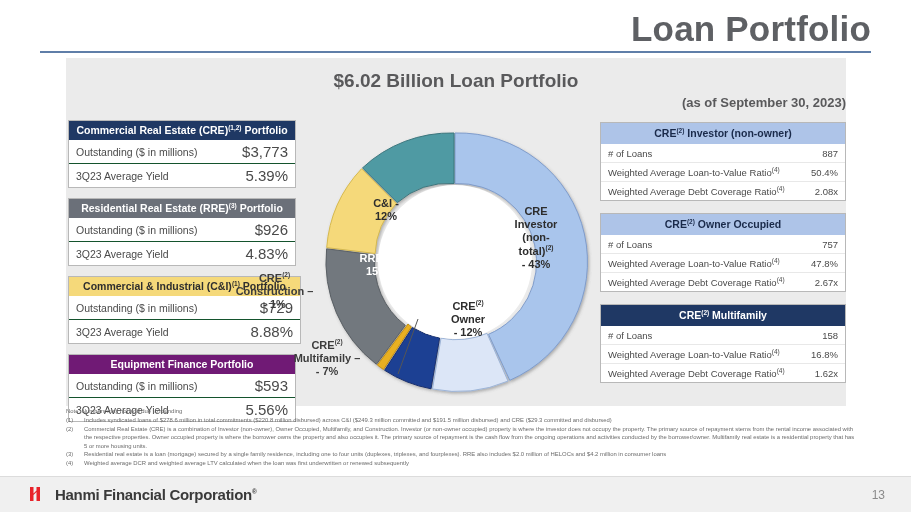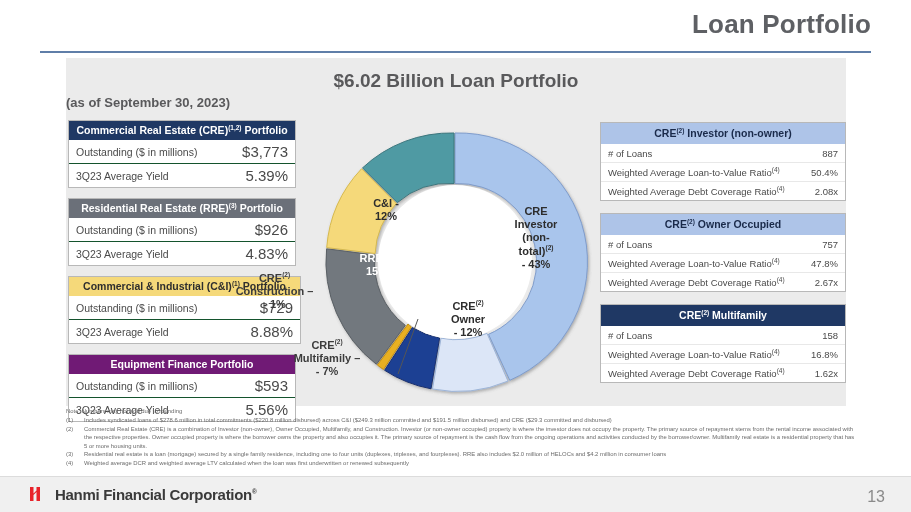--- a/index.html
+++ b/index.html
@@ -12,40 +12,40 @@
     overflow: hidden;
     position: relative;
   }
 
   
   .header {
     position: absolute; left:0; top:0; width:911px; height:54px;
   }
   .header-title {
     position:absolute; right:40px; top:9px;
-    font-size: 26px; font-weight: 700; color:#5e6064;
+    font-size: 35px; font-weight: 700; color:#5e6064;
     letter-spacing: .2px;
   }
   .header-rule {
     position:absolute; left:40px; right:40px; top:51px;
     height:2px; background:#5f7ea8;
   }
 
   
   .panel {
     position:absolute; left:66px; top:58px; width:780px; height:348px;
     background:#ebebeb;
   }
   .panel-title {
     position:absolute; left:0; right:0; top:12px;
     text-align:center; font-size:19px; font-weight:700; color:#59595b;
   }
   .panel-subtitle {
     position:absolute; left:0; right:0; top:37px;
-    text-align:left; font-size:13px; font-weight:700; color:#59595b;
+    text-align:right; font-size:13px; font-weight:700; color:#59595b;
   }
 
   
   .left-col { position:absolute; left:68px; top:120px; width:228px; }
   .mtable {
     width:228px; background:#ffffff;
     border:1px solid #b8b8b8; margin-bottom:10px;
   }
   .mtable.w-wide { width:233px; }
   .mt-head {
@@ -108,21 +108,21 @@
   .footer {
     position:absolute; left:0; bottom:0; width:911px; height:36px;
     background:#f0f0f0; border-top:1px solid #dcdcdc;
   }
   .logo { position:absolute; left:28px; top:7px; display:flex; align-items:center; }
   .logo-mark { width:20px; height:20px; margin-right:7px; position:relative; }
   .logo-text {
     font-size:15px; font-weight:700; color:#3a3a3a; letter-spacing:-0.3px;
   }
   .page-no {
-    position:absolute; right:26px; top:11px; font-size:16px; color:#8a8a8a;
+    position:absolute; right:26px; top:11px; font-size:12px; color:#8a8a8a;
   }
 </style>
 </head>
 <body>
 
 <div class="header">
   <div class="header-title">Loan Portfolio</div>
   <div class="header-rule"></div>
 </div>
 

